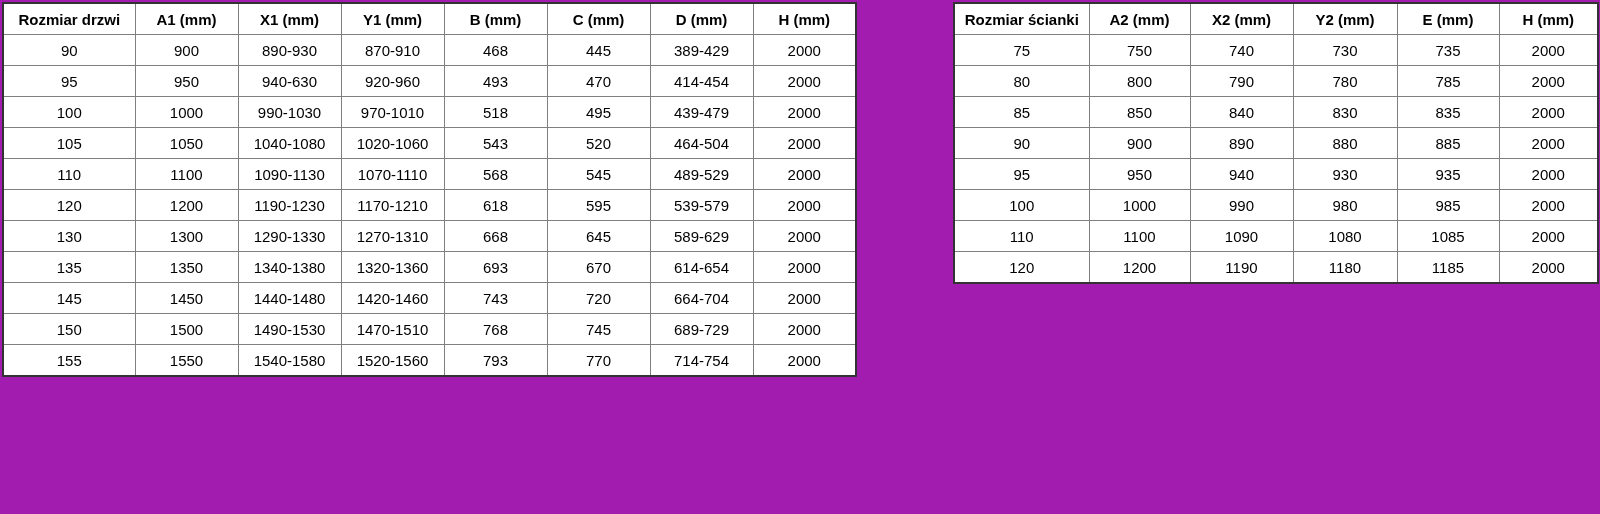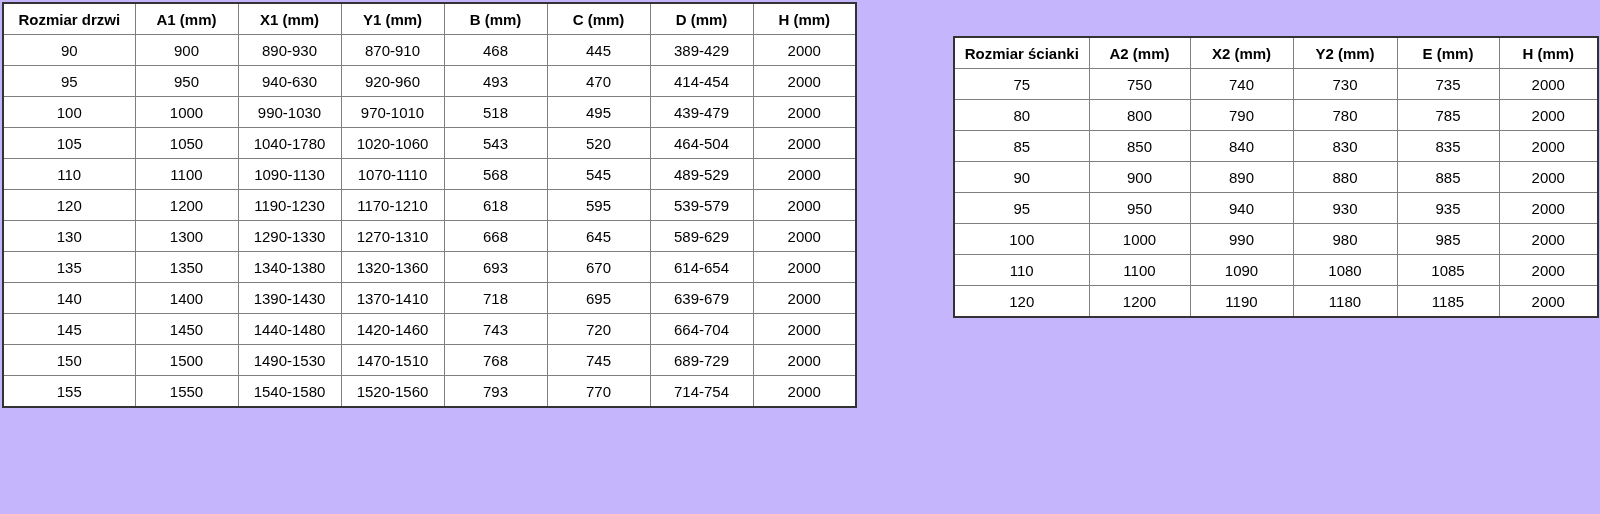--- a/index.html
+++ b/index.html
@@ -10,21 +10,21 @@
   body {
     width: 1600px;
     height: 514px;
     position: relative;
     font-family: "Liberation Sans", sans-serif;
     color: #000000;
   }
   .canvas {
     position: absolute;
     inset: 0;
-    background: #c4b5fd;
+    background: #a21caf;
     text-decoration: underline;
   }
   table.spec-table {
     position: absolute;
     border-collapse: collapse;
     table-layout: fixed;
     border: 2px solid #333333;
     background: #ffffff;
   }
   table.spec-table th,
@@ -45,21 +45,20 @@
   #door-table {
     left: 2px;
     top: 2px;
   }
   #door-table th, #door-table td {
     height: 30px;
   }
   #wall-table {
     left: 953px;
     top: 2px;
-    margin-top: 34px;
   }
   #wall-table th, #wall-table td {
     height: 30px;
   }
 </style>
 </head>
 <body>
 
 <div class="canvas">
 
@@ -113,21 +112,21 @@
           <td>990-1030</td>
           <td>970-1010</td>
           <td>518</td>
           <td>495</td>
           <td>439-479</td>
           <td>2000</td>
         </tr>
         <tr>
           <td>105</td>
           <td>1050</td>
-          <td>1040-1780</td>
+          <td>1040-1080</td>
           <td>1020-1060</td>
           <td>543</td>
           <td>520</td>
           <td>464-504</td>
           <td>2000</td>
         </tr>
         <tr>
           <td>110</td>
           <td>1100</td>
           <td>1090-1130</td>
@@ -161,30 +160,20 @@
           <td>135</td>
           <td>1350</td>
           <td>1340-1380</td>
           <td>1320-1360</td>
           <td>693</td>
           <td>670</td>
           <td>614-654</td>
           <td>2000</td>
         </tr>
         <tr>
-          <td>140</td>
-          <td>1400</td>
-          <td>1390-1430</td>
-          <td>1370-1410</td>
-          <td>718</td>
-          <td>695</td>
-          <td>639-679</td>
-          <td>2000</td>
-        </tr>
-        <tr>
           <td>145</td>
           <td>1450</td>
           <td>1440-1480</td>
           <td>1420-1460</td>
           <td>743</td>
           <td>720</td>
           <td>664-704</td>
           <td>2000</td>
         </tr>
         <tr>

